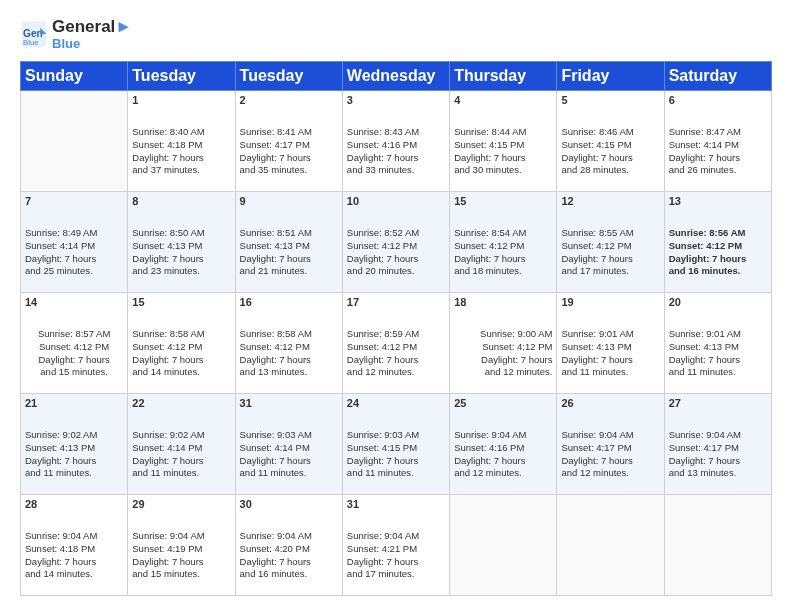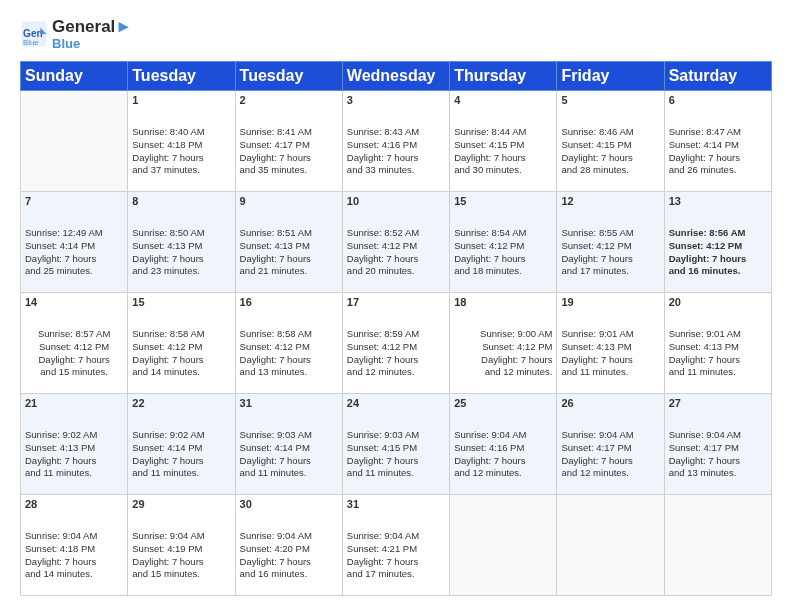--- a/index.html
+++ b/index.html
@@ -164,21 +164,21 @@
             <div class="day-num">6</div>
             <div class="cell-text" style="white-space: pre-line;">Sunrise: 8:47 AM
 Sunset: 4:14 PM
 Daylight: 7 hours
 and 26 minutes.</div>
           </td>
         </tr>
         <tr class="alt-row">
           <td>
             <div class="day-num">7</div>
-            <div class="cell-text" style="white-space: pre-line;">Sunrise: 12:49 AM
+            <div class="cell-text" style="white-space: pre-line;">Sunrise: 8:49 AM
 Sunset: 4:14 PM
 Daylight: 7 hours
 and 25 minutes.</div>
           </td>
           <td>
             <div class="day-num">8</div>
             <div class="cell-text" style="white-space: pre-line;">Sunrise: 8:50 AM
 Sunset: 4:13 PM
 Daylight: 7 hours
 and 23 minutes.</div>

